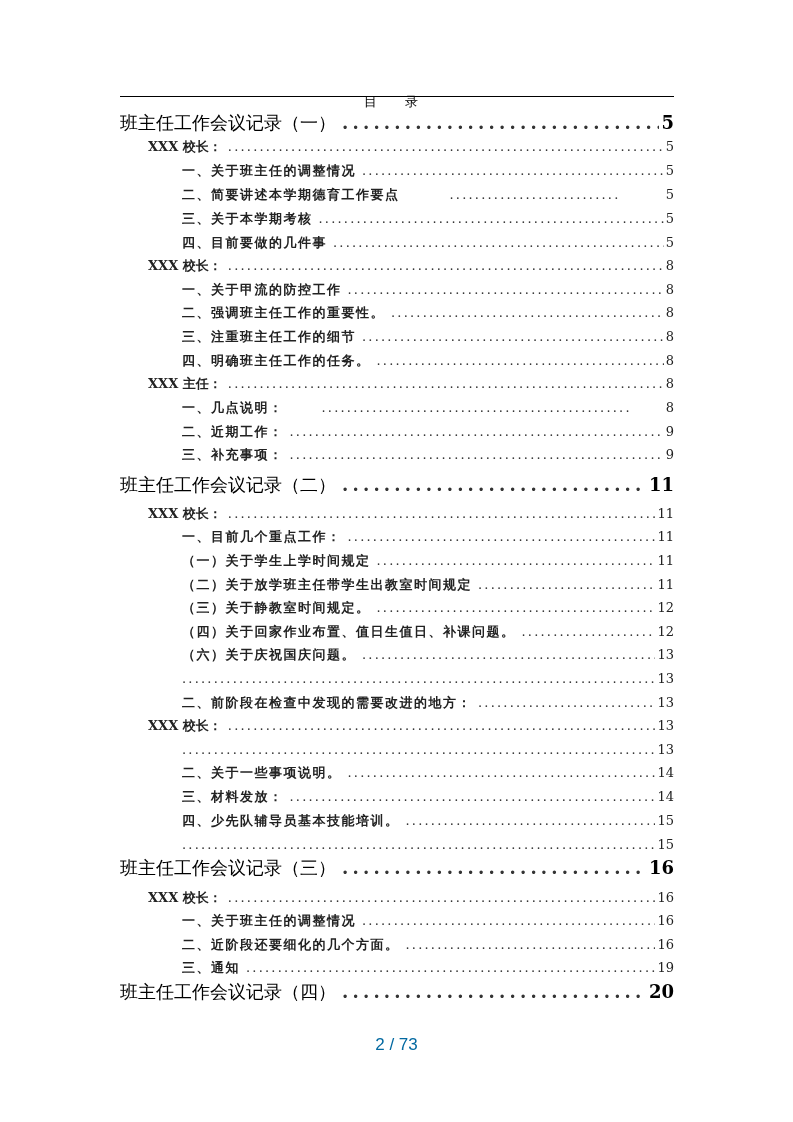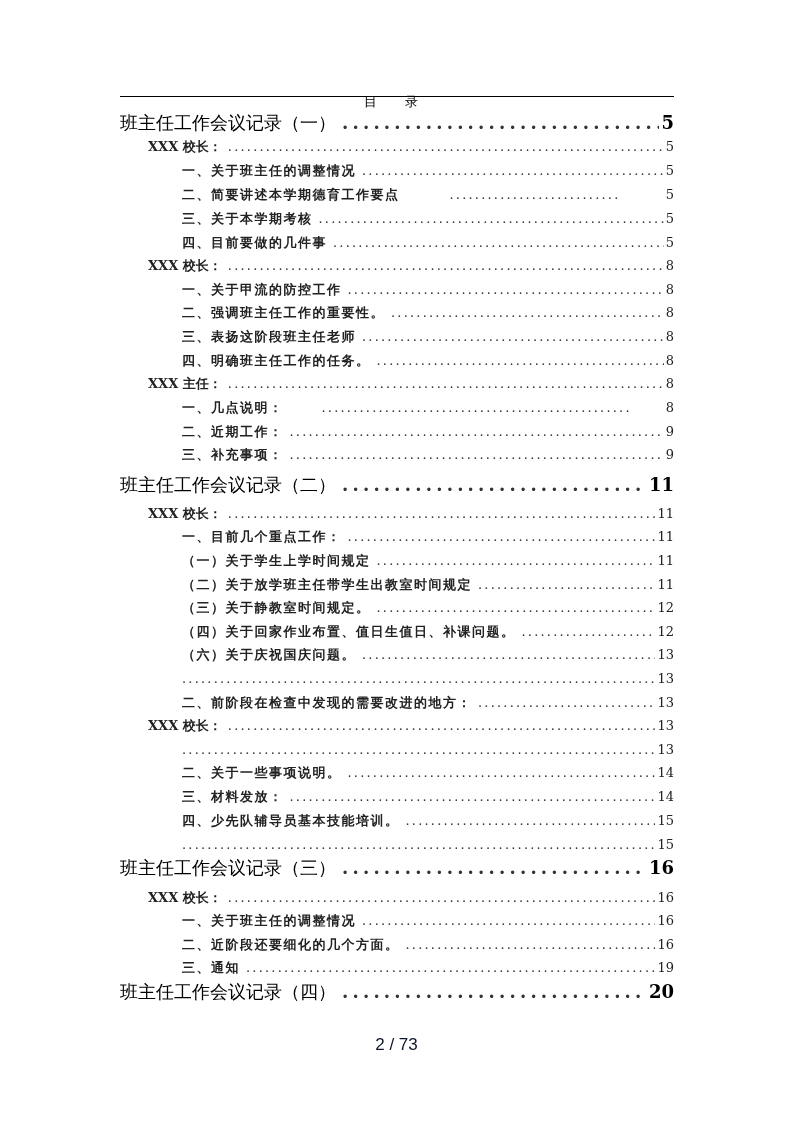--- a/index.html
+++ b/index.html
@@ -20,21 +20,21 @@
     .row .pg { flex: 0 0 auto; padding-left: 2px; }
     .l1 { font-size: 18px; font-weight: bold; height: 26px; line-height: 26px; text-align: center; }
     .l1 .label { font-family: "DejaVu Sans", "Liberation Sans", sans-serif; font-weight: normal; }
     .l1 .leader { letter-spacing: 4.2px; font-weight: bold; }
     .l2 { font-size: 13px; height: 22px; line-height: 22px; padding-left: 28px; color: #222; }
     .l3 { font-size: 13px; height: 22px; line-height: 22px; padding-left: 62px; color: #222; }
     .l3 .label { letter-spacing: 1.5px; }
     .l4 { font-size: 13px; height: 22px; line-height: 22px; padding-left: 62px; color: #222; }
     .l4 .label { letter-spacing: 1.5px; }
     .footer { position: absolute; left: 0; width: 793px; top: 1035px; text-align: center;
-      font-family: "Liberation Sans", "DejaVu Sans", sans-serif; font-size: 17px; color: #0f172a; }
+      font-family: "Liberation Sans", "DejaVu Sans", sans-serif; font-size: 17px; color: #0369a1; }
   </style>
 </head>
 <body>
 
 <div class="page">
   <div class="top-rule"></div>
   <div class="toc-title">目 录</div>
 
   <div class="toc" id="toc">
       <div class="row l1" style="top: -2px;">
@@ -76,21 +76,21 @@
         <span class="label">一、关于甲流的防控工作</span>
         <span class="leader"></span>
         <span class="pg">8</span>
       </div>
       <div class="row l3" style="top: 190px;">
         <span class="label">二、强调班主任工作的重要性。</span>
         <span class="leader"></span>
         <span class="pg">8</span>
       </div>
       <div class="row l3" style="top: 214px;">
-        <span class="label">三、表扬这阶段班主任老师</span>
+        <span class="label">三、注重班主任工作的细节</span>
         <span class="leader"></span>
         <span class="pg">8</span>
       </div>
       <div class="row l3" style="top: 238px;">
         <span class="label">四、明确班主任工作的任务。</span>
         <span class="leader"></span>
         <span class="pg">8</span>
       </div>
       <div class="row l2" style="top: 261px;">
         <span class="label">XXX 主任：</span>

